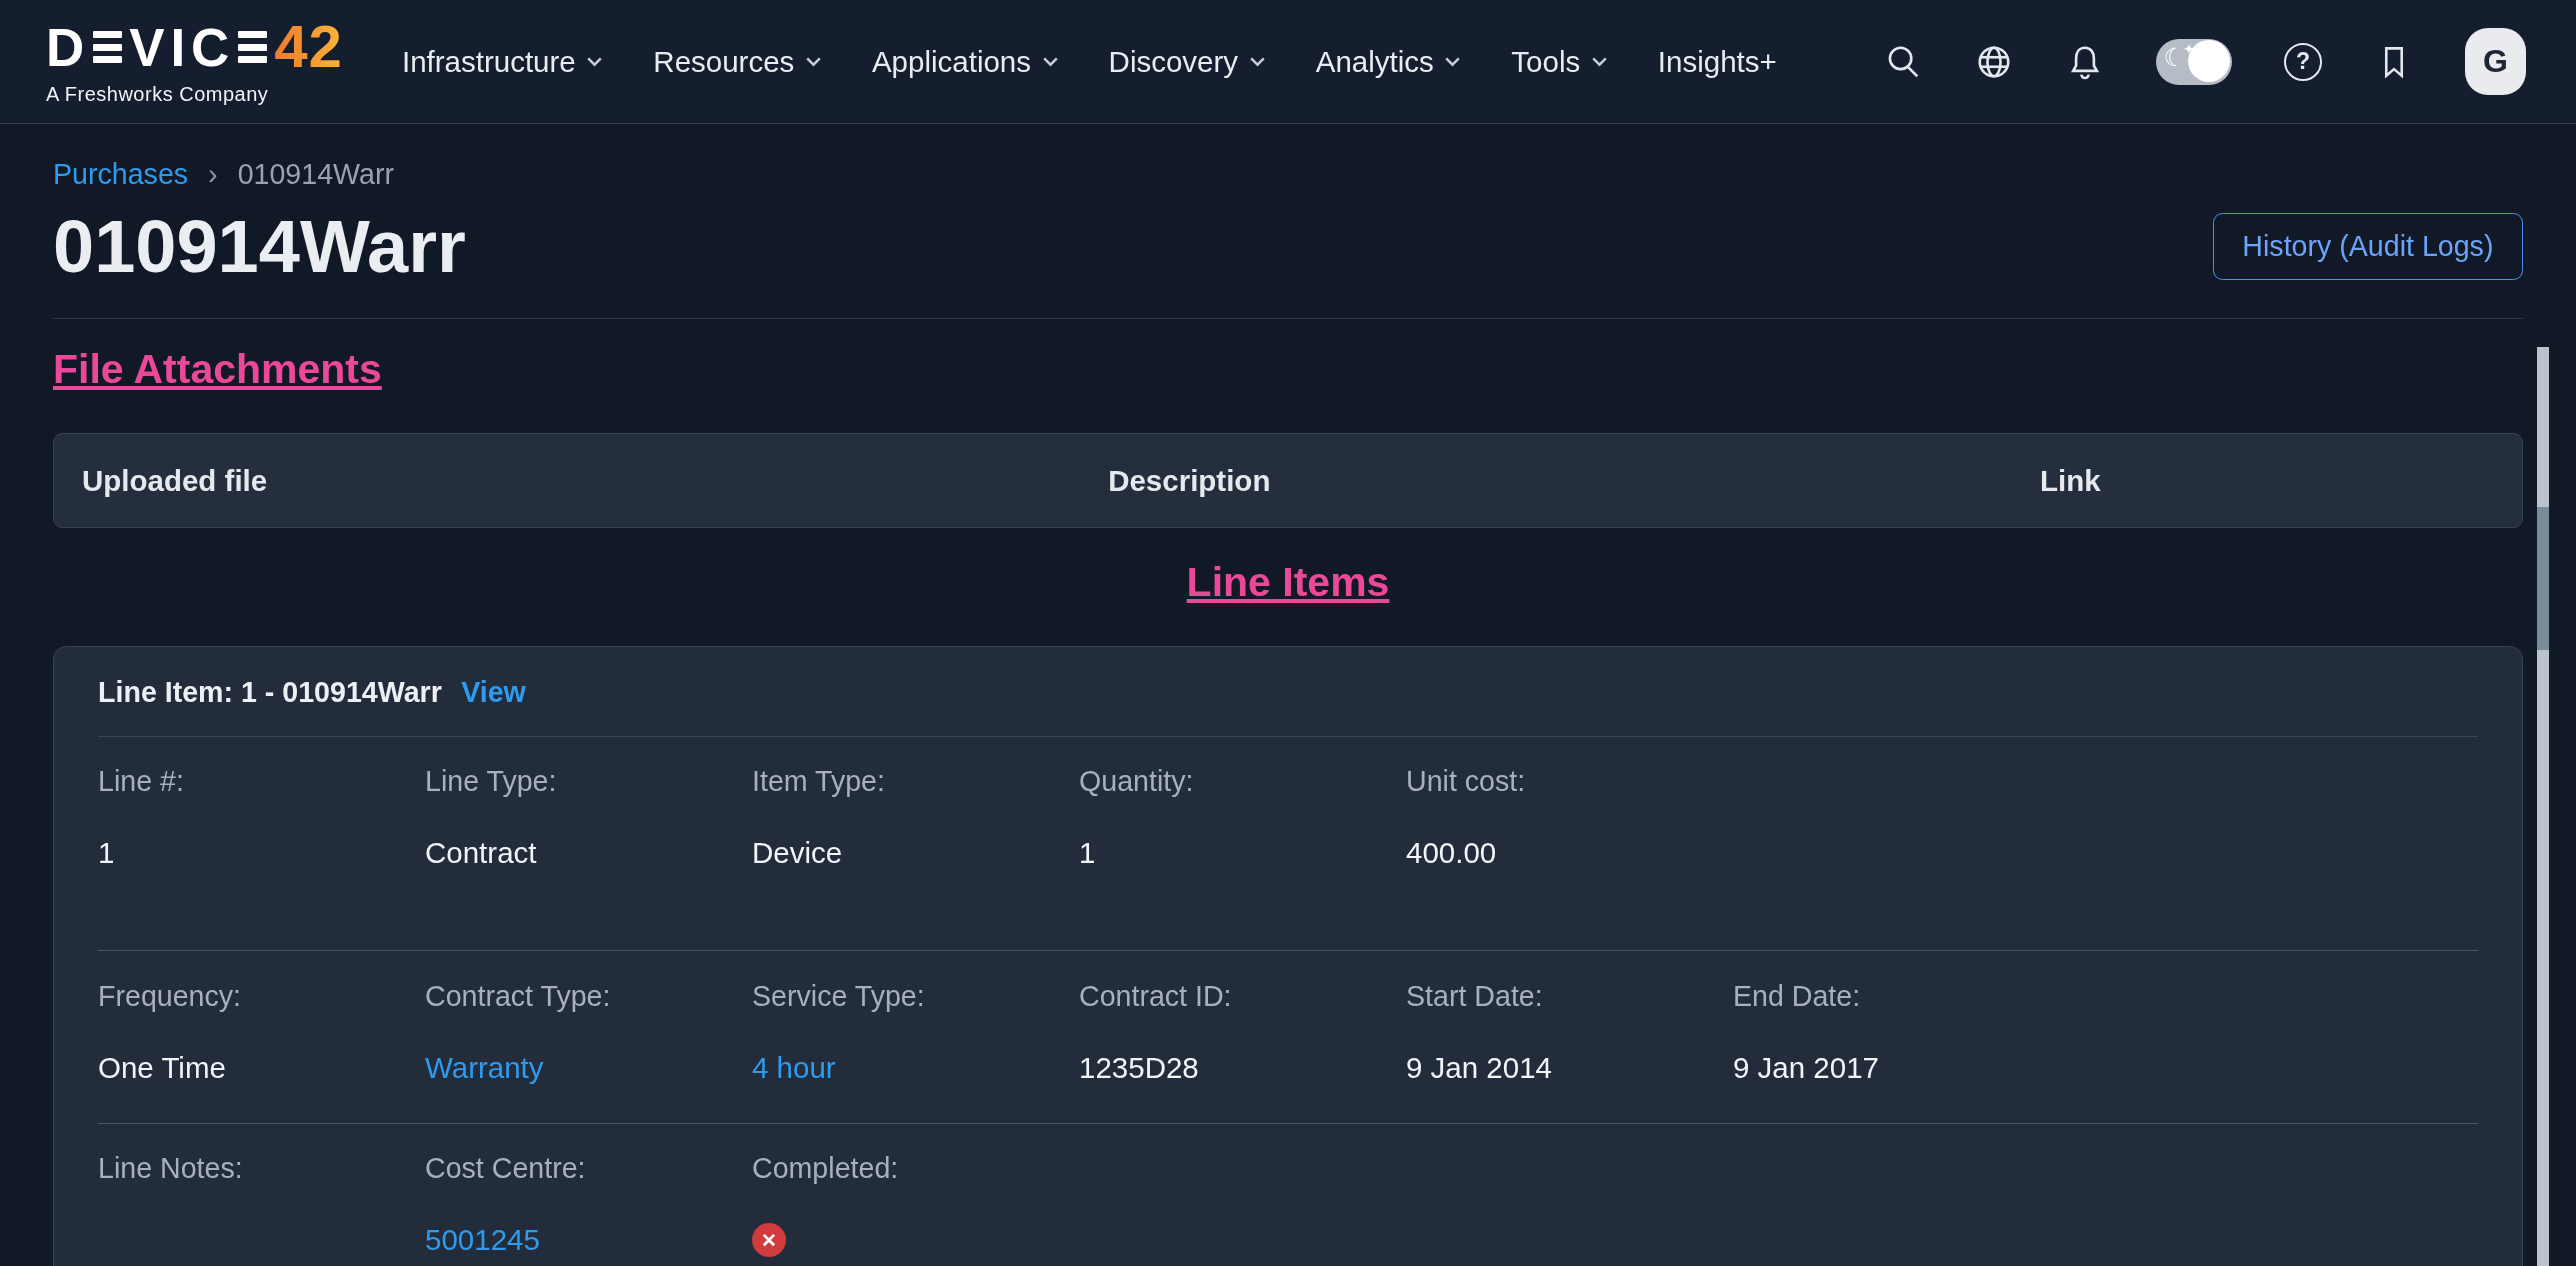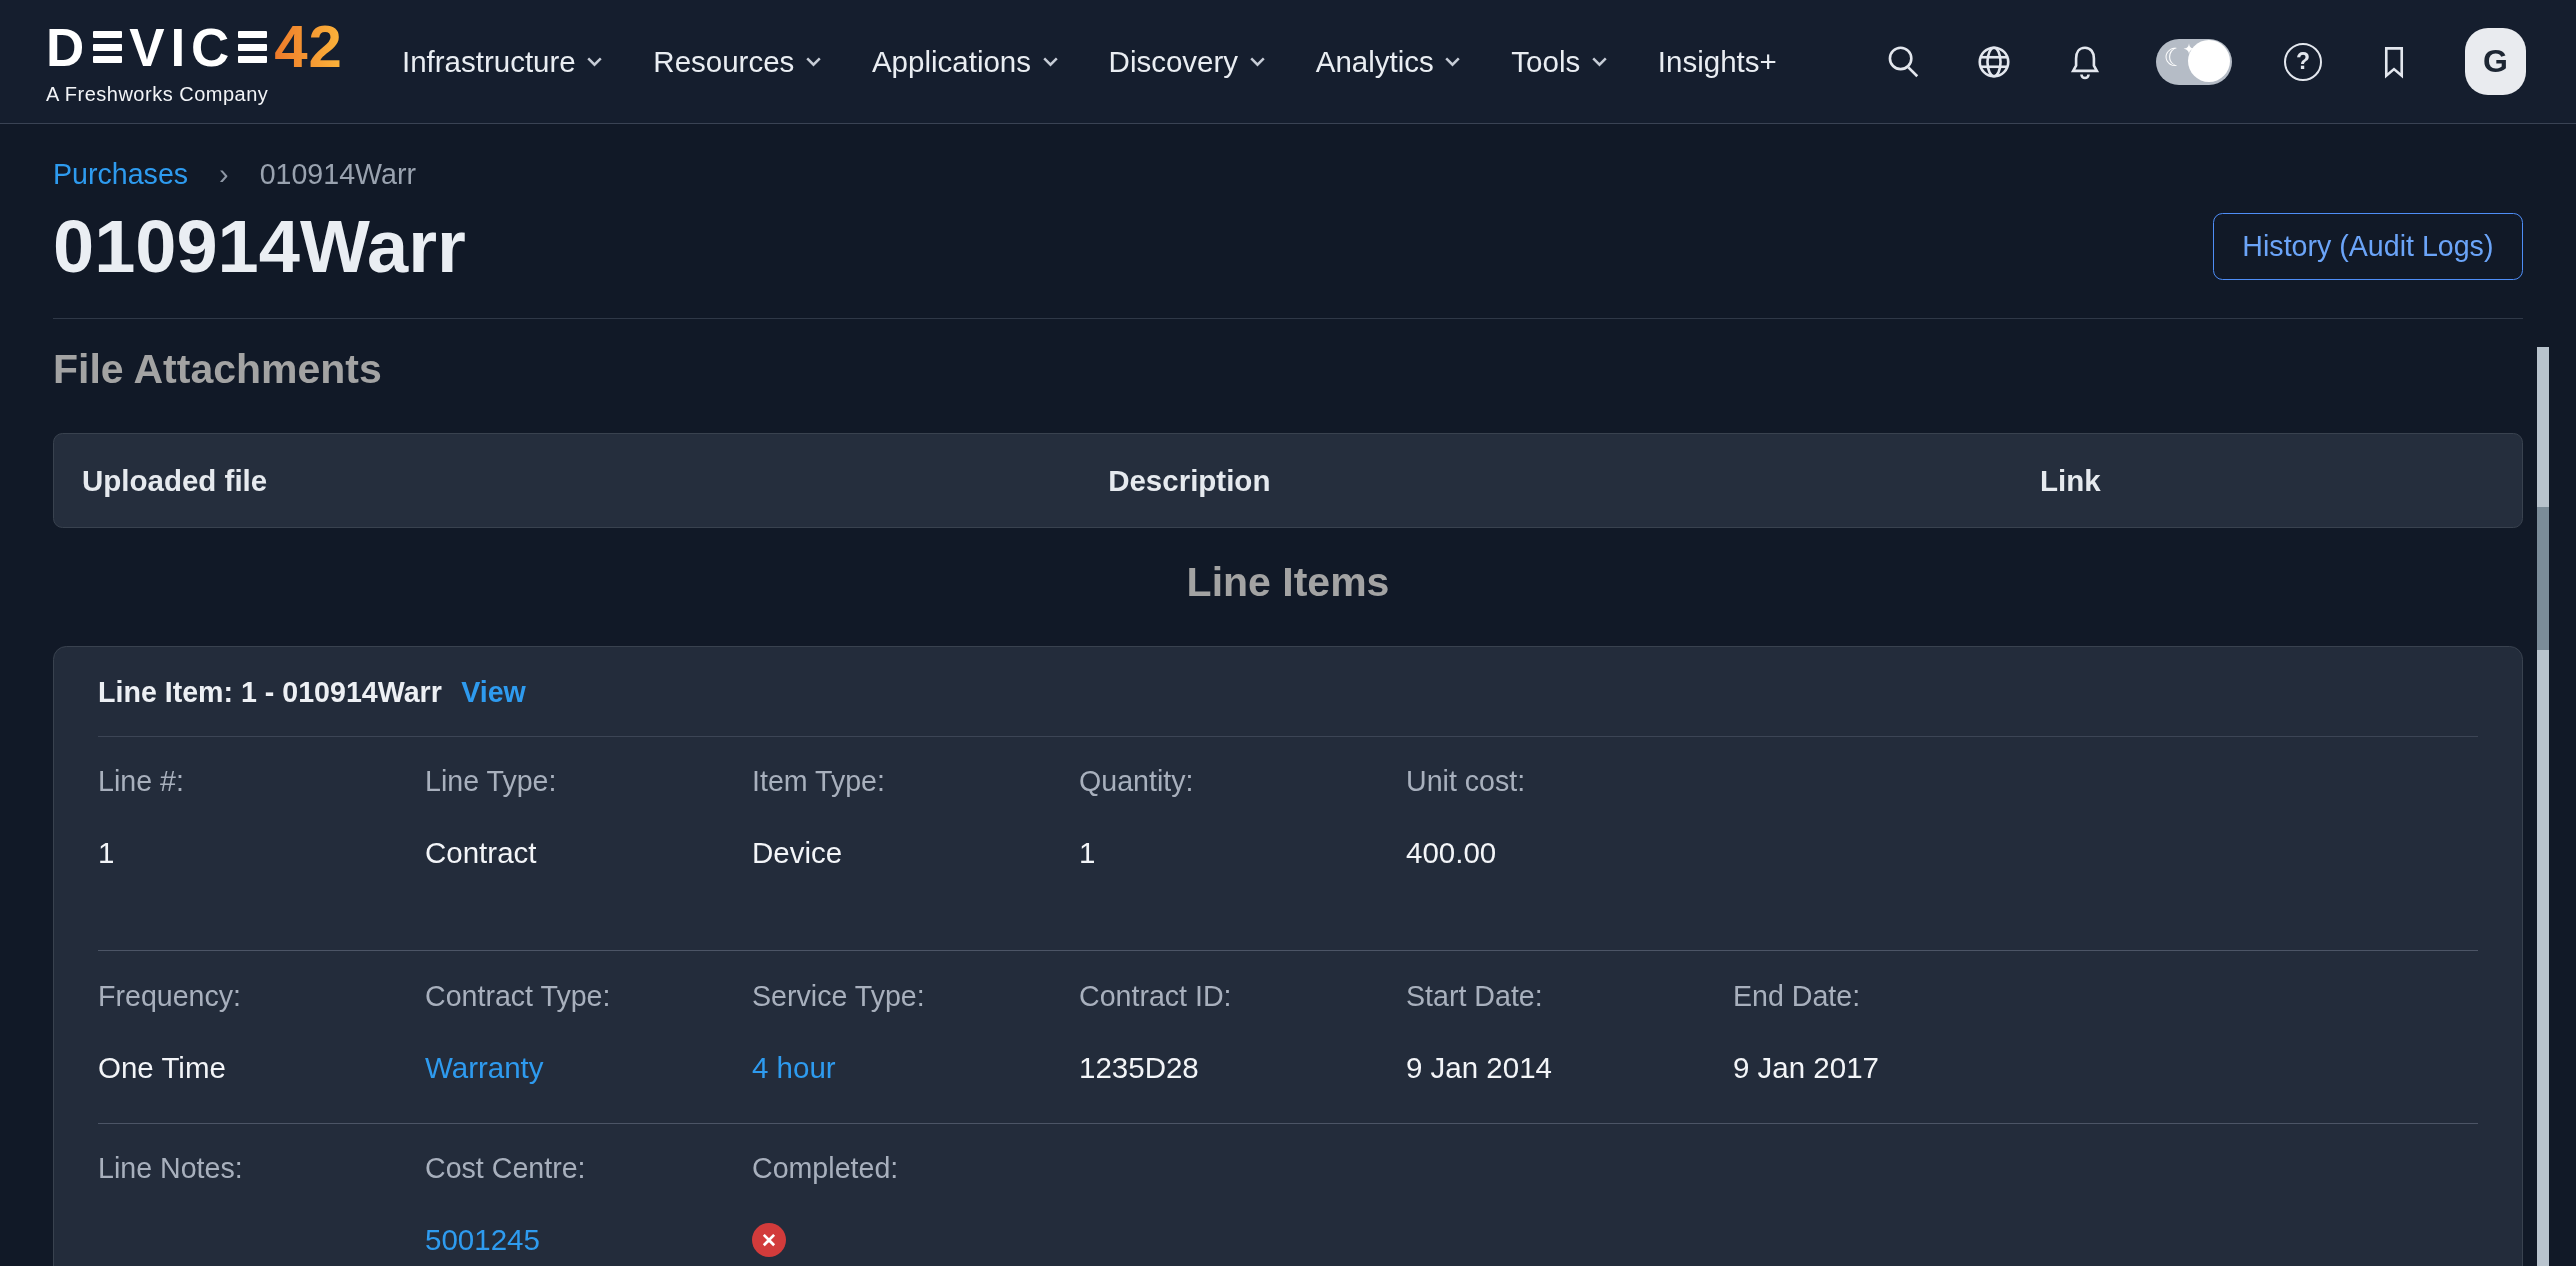--- a/index.html
+++ b/index.html
@@ -44,36 +44,36 @@
 
   .help-circle { width:38px; height:38px; border:2.3px solid #e3e7ee; border-radius:50%;
     display:flex; align-items:center; justify-content:center; font-size:23px; font-weight:bold; color:#e3e7ee; }
 
   .avatar { width:61px; height:67px; border-radius:23px; background:#e9ebef;
     display:flex; align-items:center; justify-content:center;
     font-size:32px; font-weight:bold; color:#1d2633; cursor:pointer; }
 
   
   .page { padding:0 53px; }
-  .breadcrumb { margin-top:34px; display:flex; align-items:center; gap:31px; font-size:28.6px; }
+  .breadcrumb { margin-top:34px; display:flex; align-items:center; gap:20px; font-size:28.6px; }
   .breadcrumb .crumb-link { color:#2e9bef; cursor:pointer; }
   .breadcrumb .crumb-sep { color:#8e97a5; }
   .breadcrumb .crumb-current { color:#99a2af; }
 
   .title-row { margin-top:15.2px; display:flex; align-items:center; justify-content:space-between; }
   .page-title { font-size:74px; font-weight:bold; color:#eaeef3; line-height:1.1; }
   .history-btn {
     background:transparent; border:1.9px solid #4e8df6; border-radius:9.5px;
     color:#6ba4f8; font-size:28.6px; font-family:inherit;
     padding:16px 28.6px; cursor:pointer;
   }
 
   .top-divider { margin-top:30.5px; border-top:1.9px solid #2f3847; }
 
-  .section-heading { font-size:41px; font-weight:bold; color:#a3a3a3; }
+  .section-heading { font-size:41px; font-weight:bold; color:#ec4899;text-decoration:underline; }
   .fa-heading { margin-top:27px; }
   .li-heading { margin-top:31px;text-align:center; }
 
   .attach-bar {
     margin-top:40px; height:95px; background:#252e3d;
     border:1px solid #39424f; border-radius:9.5px; position:relative;
   }
   .attach-bar .col { position:absolute; top:50%; transform:translateY(-50%);
     font-size:29.5px; font-weight:bold; color:#e6eaef; }
   .attach-bar .col-1 { left:28px; }

